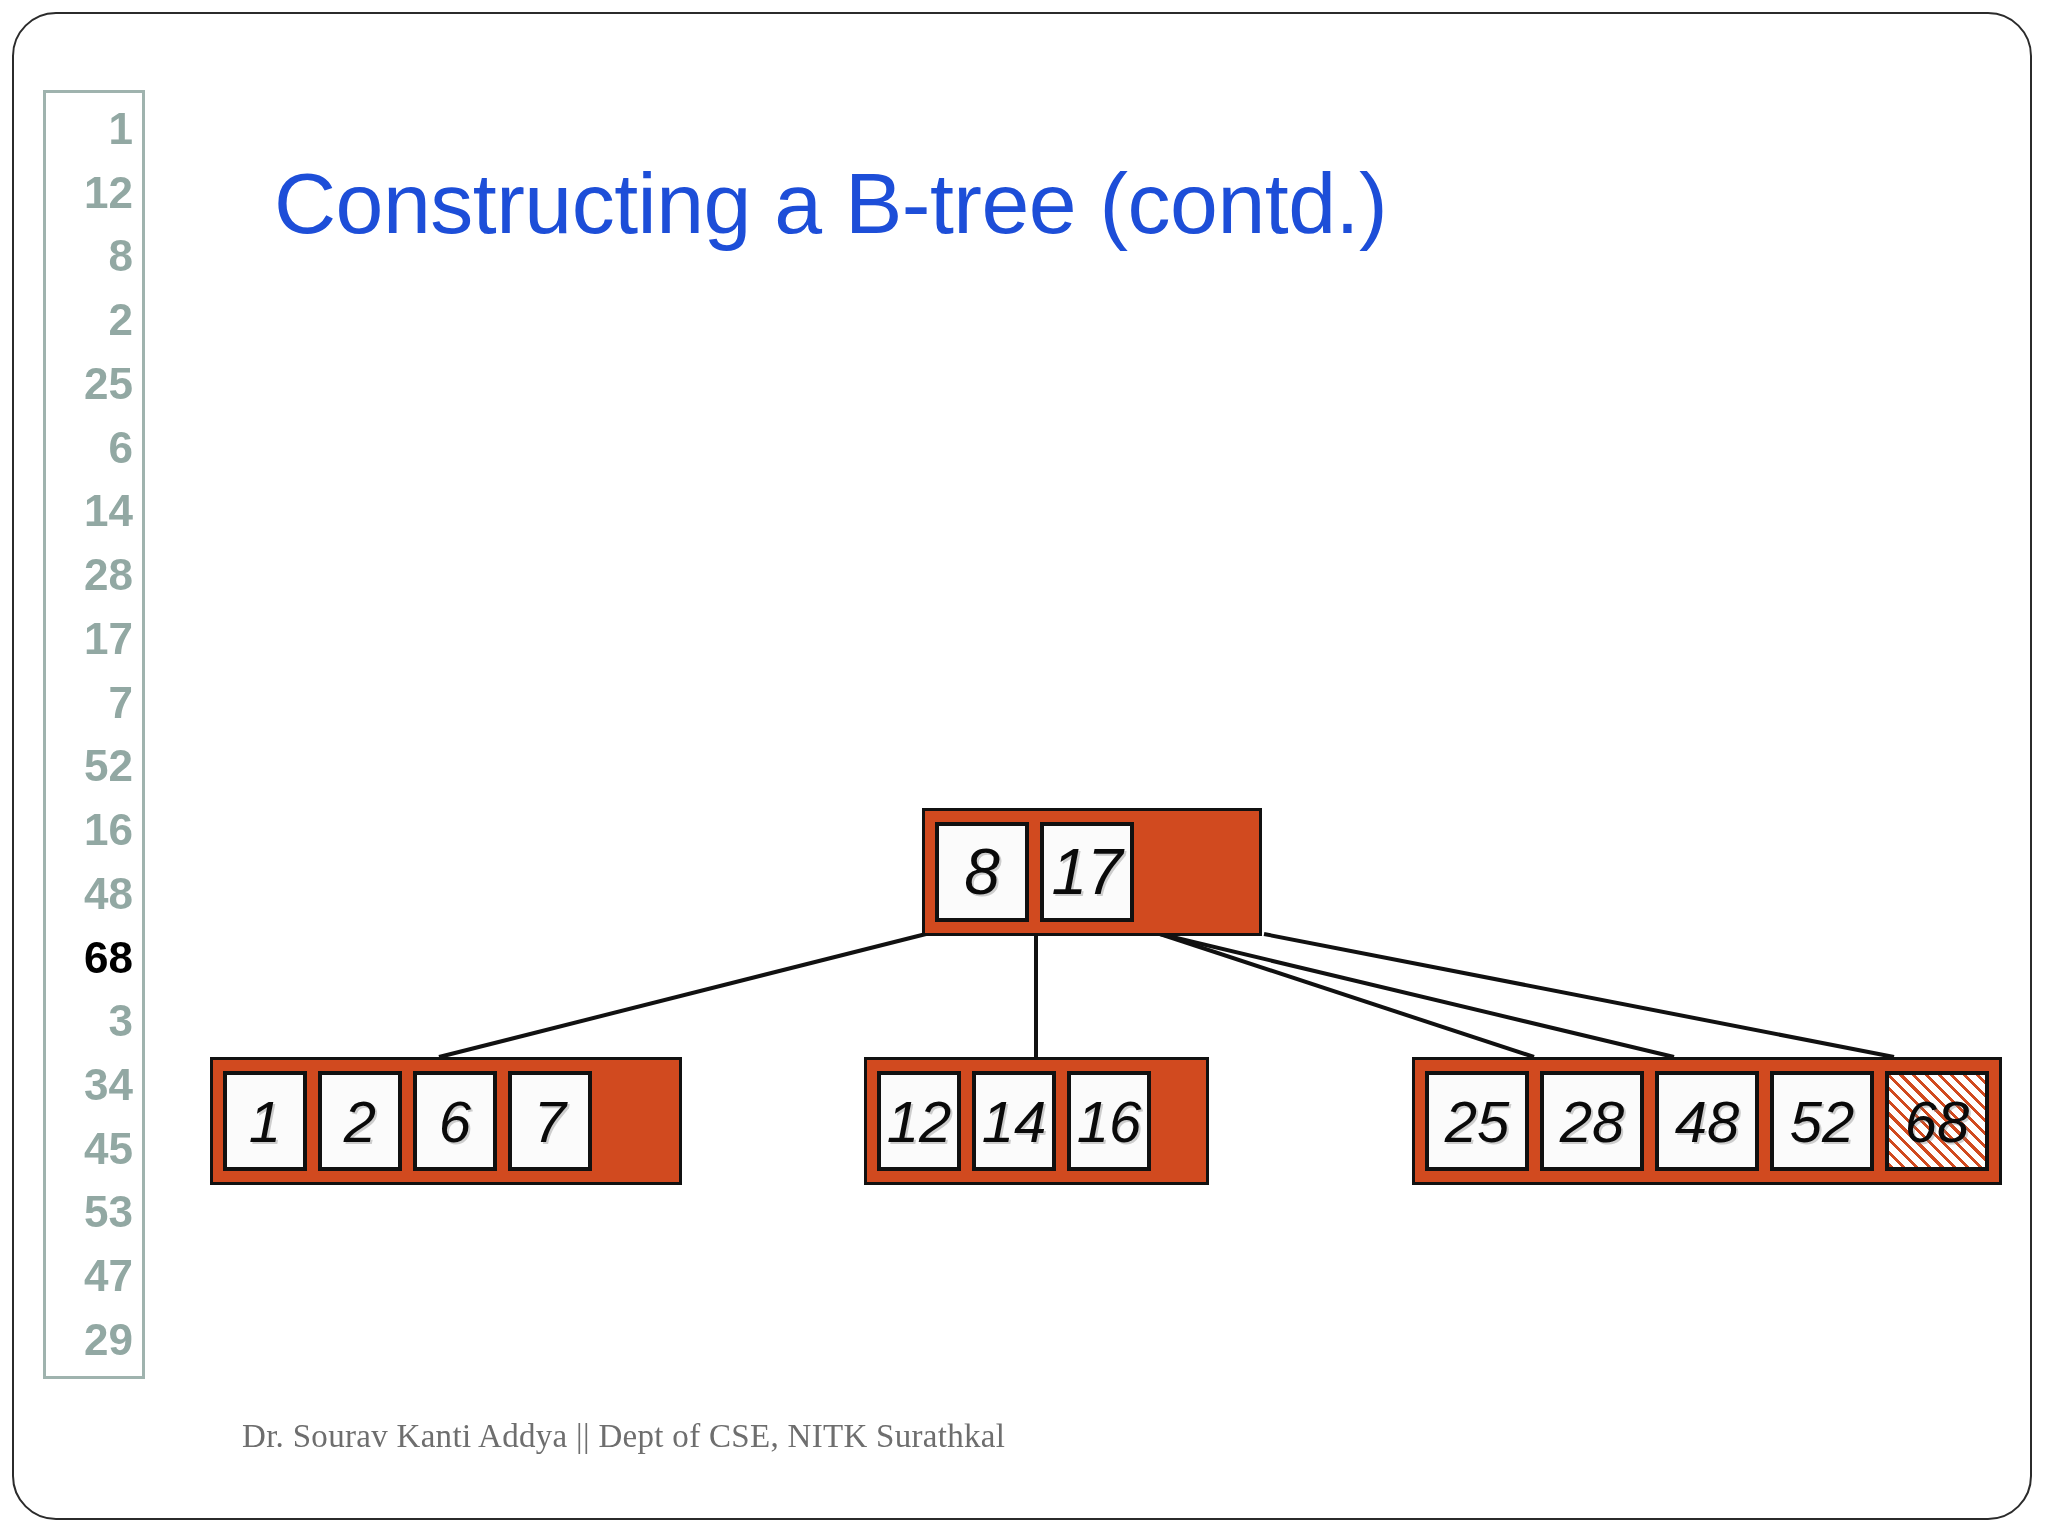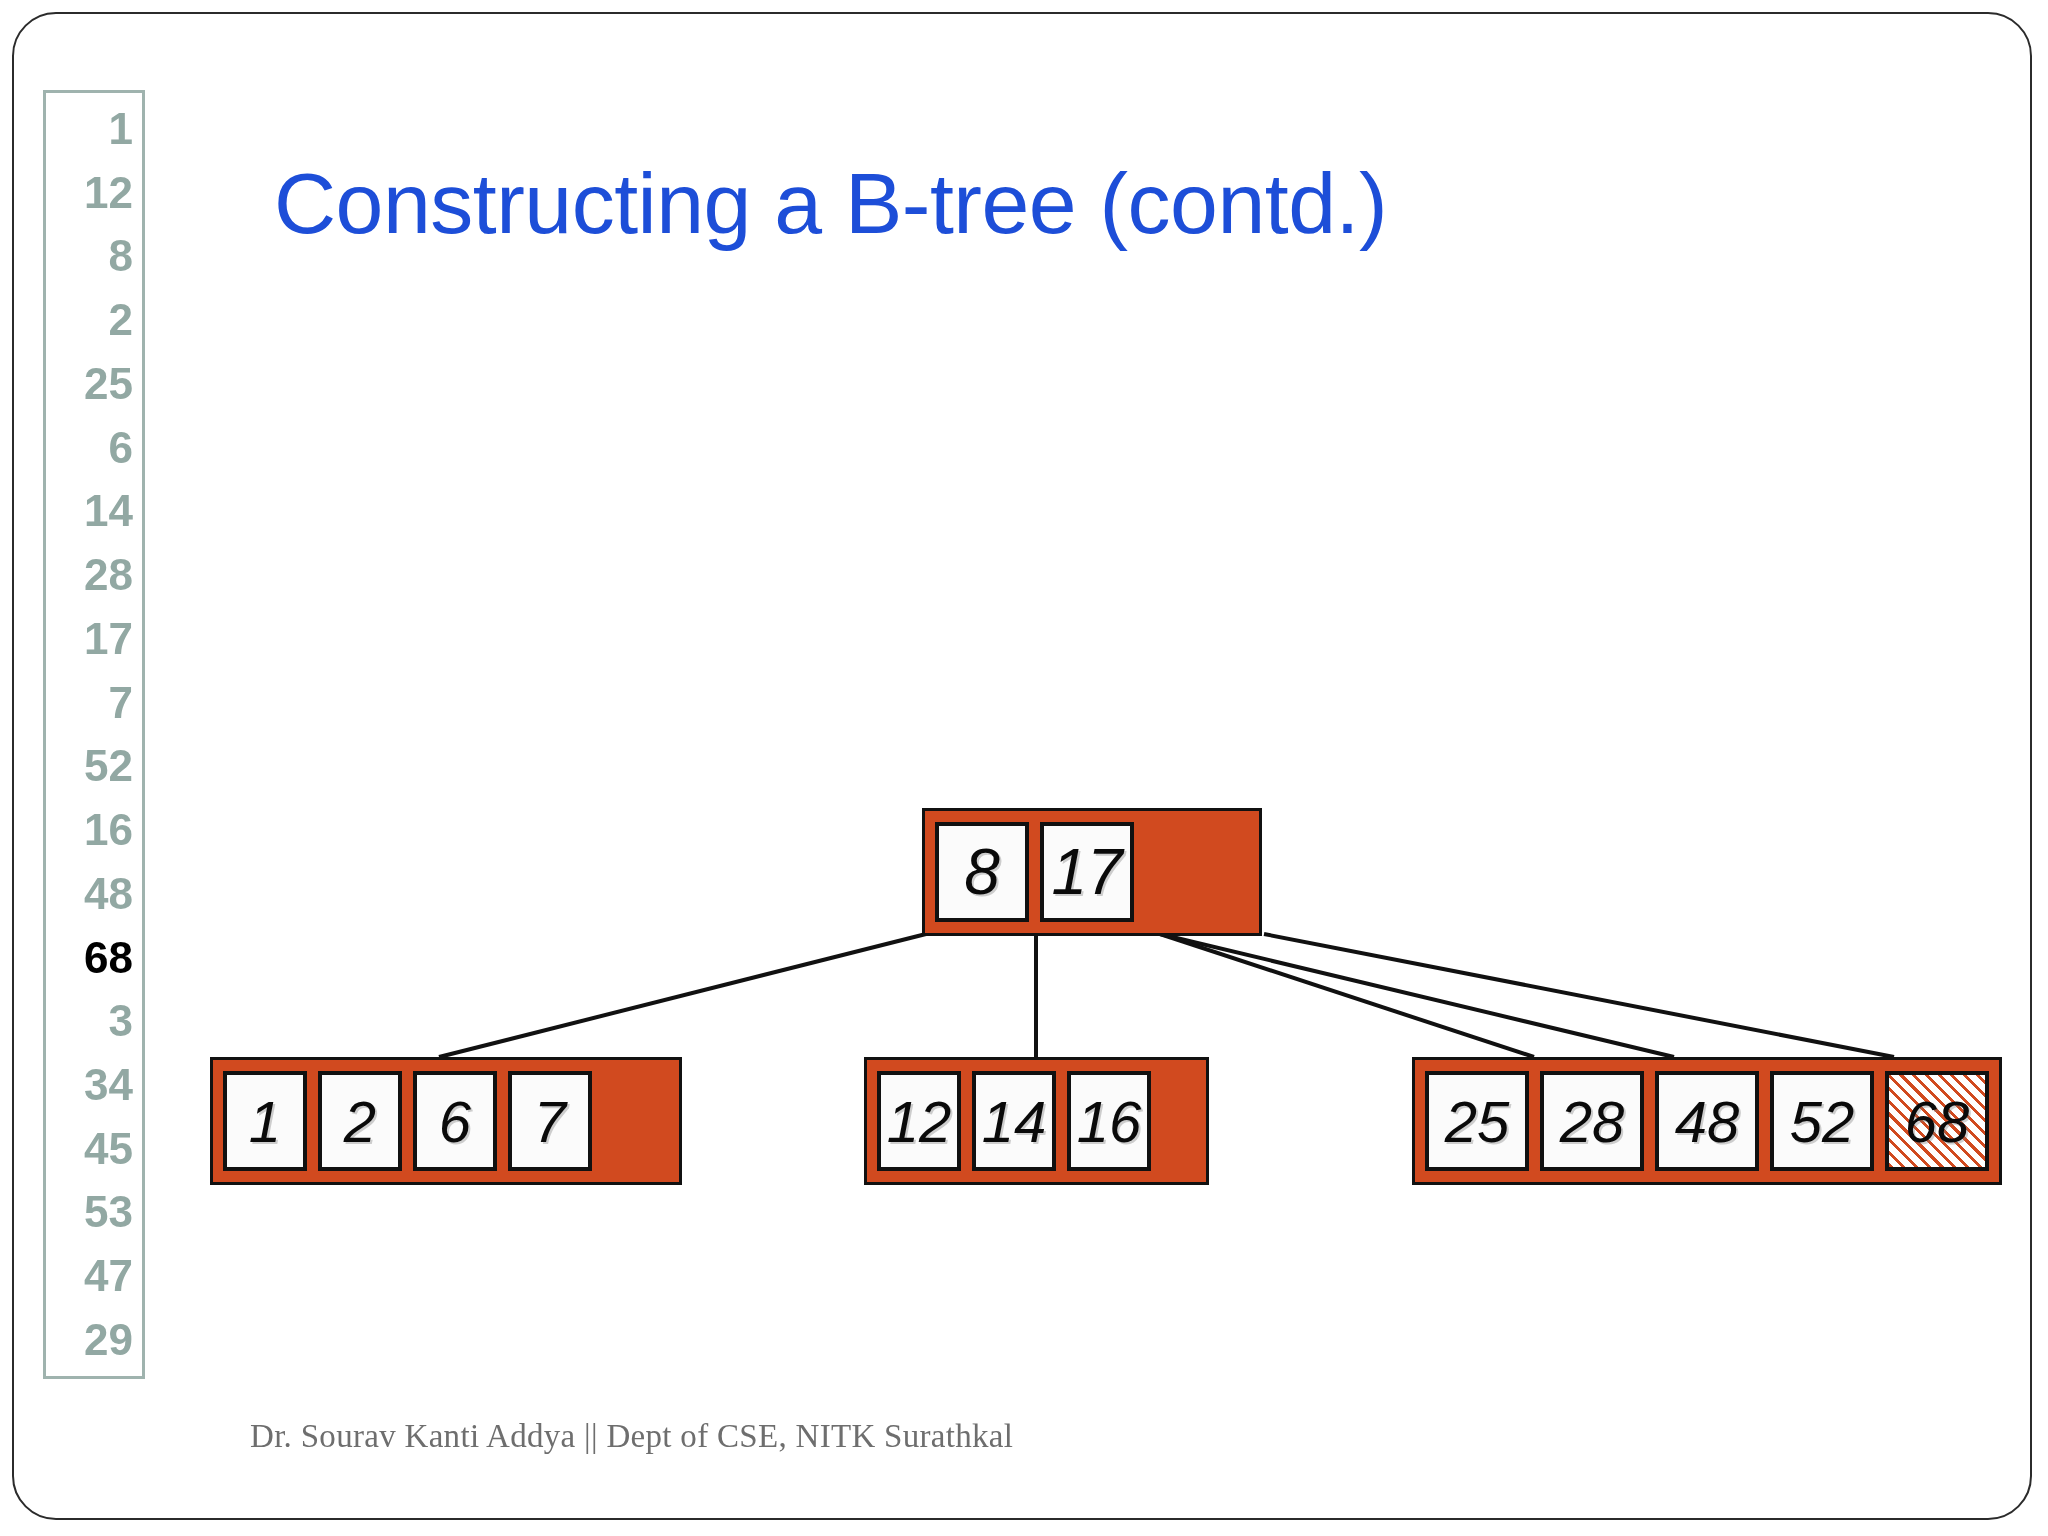--- a/index.html
+++ b/index.html
@@ -80,21 +80,21 @@
     width: 1420px;
     font-family: "Liberation Serif", serif;
     font-size: 60px;
     line-height: 1.17;
     color: #000000;
   }
 
   
   #footer {
     position: absolute;
-    left: 236px;
+    left: 228px;
     top: 1404px;
     font-family: "Liberation Serif", serif;
     font-size: 33px;
     color: #6e6e6e;
     letter-spacing: 0.3px;
   }
 
   
   #tree {
     position: absolute;

